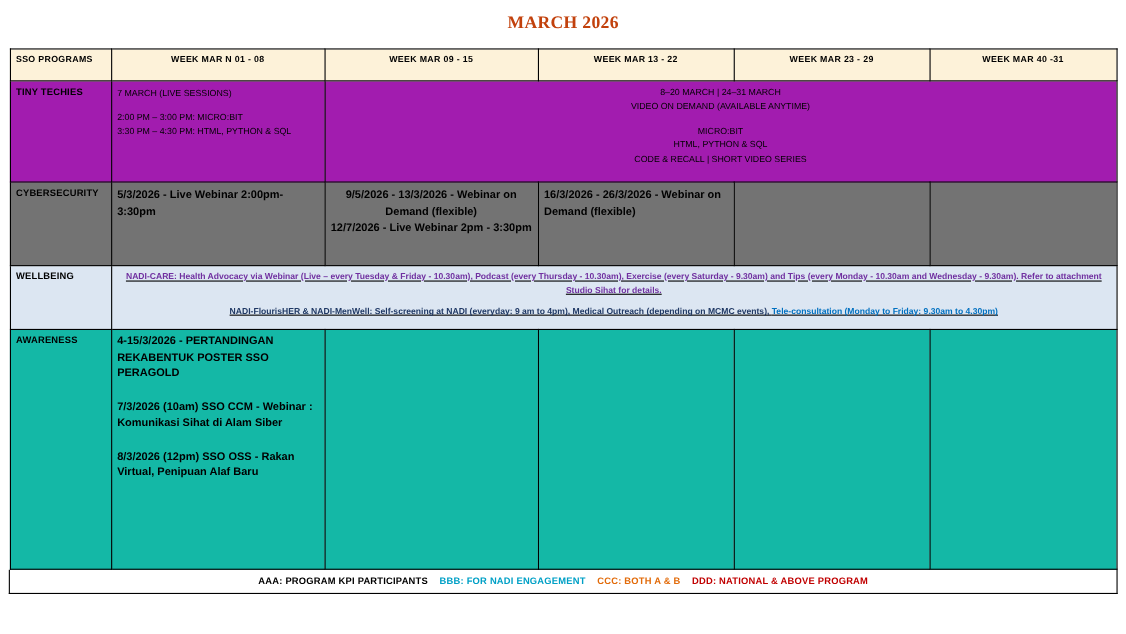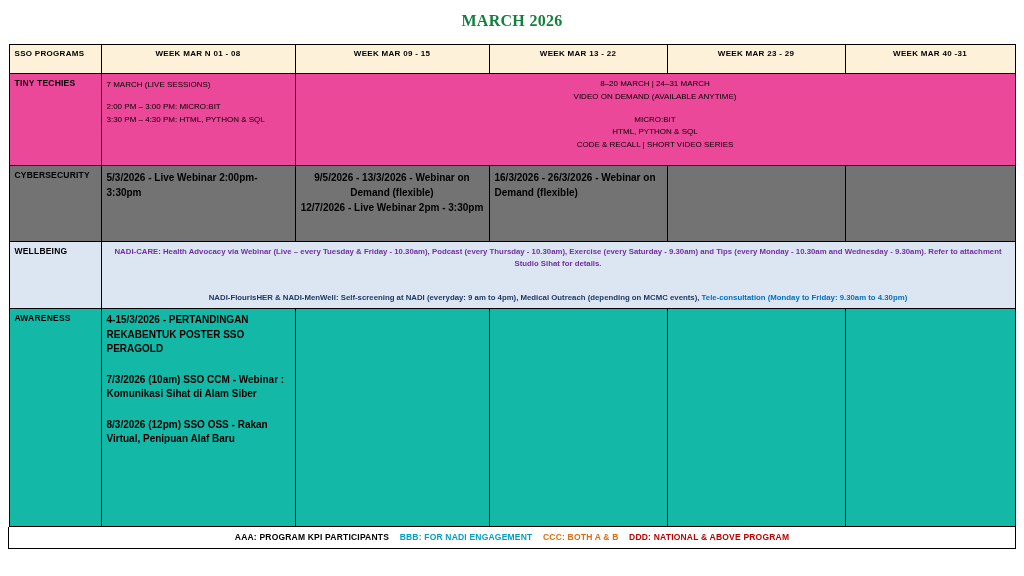--- a/index.html
+++ b/index.html
@@ -29,21 +29,21 @@
     font-weight: bold;
     font-size: 23px;
     color: #1F3864;
     letter-spacing: 0.2px;
     line-height: 1.15;
   }
   .sub-title {
     font-family: "Liberation Serif", serif;
     font-weight: bold;
     font-size: 16px;
-    color: #15803d;
+    color: #c2410c;
     margin-top: 6px;
     letter-spacing: 0.3px;
   }
   table.cal {
     border-collapse: collapse;
     table-layout: fixed;
     width: 1006px;
     margin: 14px auto 0 auto;
     border: 1.5px solid #000;
   }
@@ -66,21 +66,21 @@
     text-align: left;
     padding-left: 6px;
   }
   td.rowlabel {
     font-size: 8.5px;
     font-weight: bold;
     vertical-align: middle;
     letter-spacing: 0.2px;
     padding-left: 6px;
   }
-  .row-tiny td { background: #ec4899; margin-left: 23px; }
+  .row-tiny td { background: #a21caf; margin-left: 23px; }
   .row-cyber td { background: #737373; }
   .row-well td { background: #DCE6F2; }
   .row-aware td { background: #14b8a6; }
   .tiny-left {
     font-size: 8px;
     line-height: 1.7;
   }
   .tiny-center {
     font-size: 8px;
     line-height: 1.6;
@@ -94,23 +94,24 @@
   }
   .cyber-c1 { padding-top: 18px; }
   .cyber-c2 { padding-top: 10px; text-align: center; }
   .cyber-c3 { padding-top: 28px; }
   .well-cell {
     text-align: center;
     font-size: 7.8px;
     font-weight: bold;
     line-height: 1.5;
     padding-top: 6px;
+    text-decoration: underline;
   }
   .well-line1 { color: #7030A0; }
-  .well-line2 { color: #1F3864; margin-top: 23px; }
+  .well-line2 { color: #1F3864; margin-top: 8px; }
   .well-tele { color: #0070C0; }
   .aware-cell {
     font-size: 10px;
     font-weight: bold;
     line-height: 1.45;
     padding-top: 50px;
   }
   .aware-block { margin-bottom: 16px; }
   .aware-block:last-child { margin-bottom: 0; }
 

